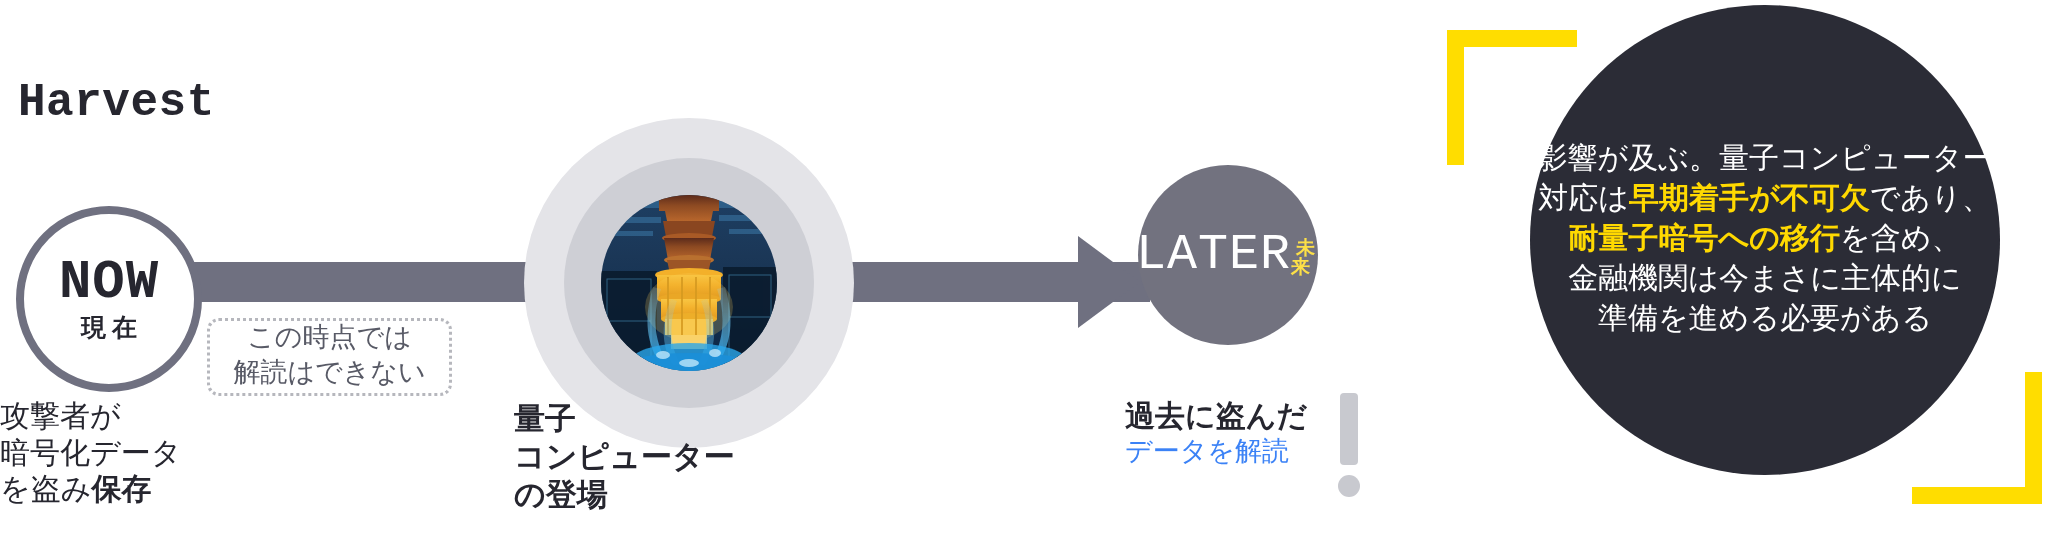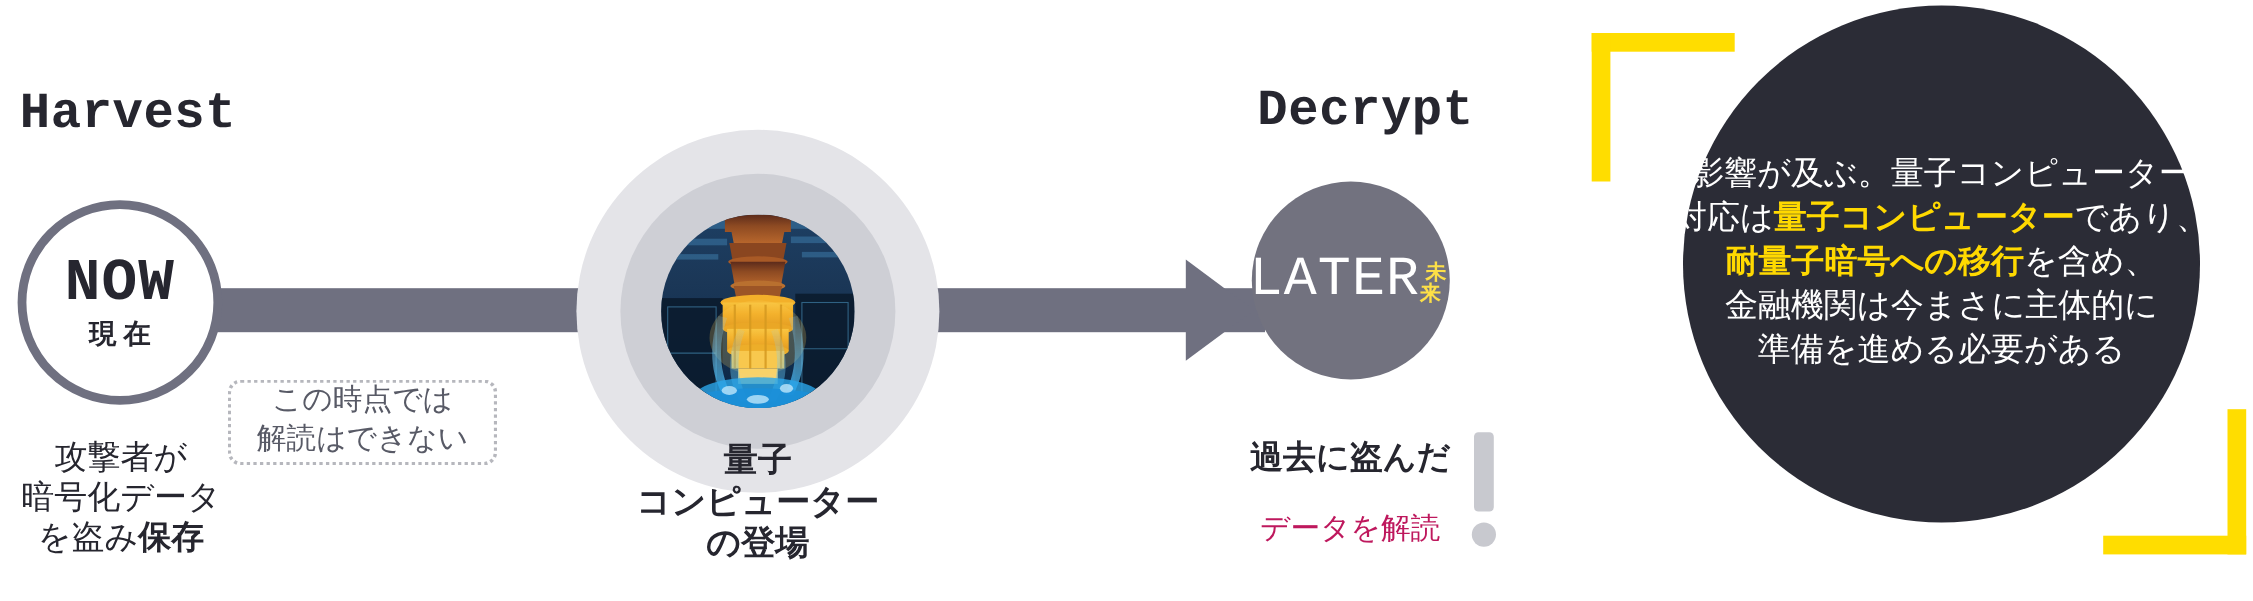--- a/index.html
+++ b/index.html
@@ -117,41 +117,39 @@
   
   .note-box {
     box-sizing: border-box;
     border: 3px dotted #b6b7bd;
     border-radius: 12px;
     display: flex;
     flex-direction: column;
     align-items: center;
     justify-content: center;
     background: #ffffff;
-    margin-top: 27px;
   }
   .note-line {
     font-size: 27px;
     color: #585a66;
     line-height: 1.28;
     white-space: nowrap;
   }
 
   
   .cap {
-    text-align: center;
     line-height: 1.22;
     white-space: nowrap;
   }
   .cap-line { display: block; }
   .cap-left { font-size: 30px; color: #26262f; font-weight: 400; }
   .cap-left b { font-weight: 700; }
   .cap-center { font-size: 31px; color: #26262f; font-weight: 700; }
   .cap-right-1 { font-size: 30px; color: #26262f; font-weight: 700; }
-  .cap-right-2 { font-size: 27px; color: #be185d; font-weight: 400; margin-top: 30px; }
+  .cap-right-2 { font-size: 27px; color: #3b82f6; font-weight: 400; }
 
   
   .excl-bar {
     background: #c8c9cf;
     border-radius: 4px;
   }
   .excl-dot {
     background: #c8c9cf;
     border-radius: 50%;
   }
@@ -272,21 +270,21 @@
       <g fill="#bfe6fb" opacity="0.8">
         <ellipse cx="62" cy="160" rx="7" ry="4"></ellipse>
         <ellipse cx="114" cy="158" rx="6" ry="4"></ellipse>
         <ellipse cx="88" cy="168" rx="10" ry="4"></ellipse>
       </g>
     </svg>
   </div>
 
   <div class="abs kicker" style="left:18px; top:80px;">Harvest</div>
 
-  <div class="abs now-circle" style="left:16px; top:182px; width:186px; height:186px;">
+  <div class="abs now-circle" style="left:16px; top:206px; width:186px; height:186px;">
     <span class="now-main">NOW</span>
     <span class="now-sub">現在</span>
   </div>
 
   <div class="abs cap cap-left" style="left:0px; top:400px; width:220px;">
     <span class="cap-line">攻撃者が</span>
     <span class="cap-line">暗号化データ</span>
     <span class="cap-line"><span>を盗み</span><b>保存</b></span>
   </div>
 
@@ -294,21 +292,20 @@
     <span class="note-line">この時点では</span>
     <span class="note-line">解読はできない</span>
   </div>
 
   <div class="abs cap cap-center" style="left:514px; top:402px; width:350px;">
     <span class="cap-line">量子</span>
     <span class="cap-line">コンピューター</span>
     <span class="cap-line">の登場</span>
   </div>
 
-  <div class="abs kicker" style="left:1143px; top:78px;">Decrypt</div>
 
   <div class="abs later-circle" style="left:1138px; top:165px; width:180px; height:180px;">
     <span class="later-main">LATER</span>
     <span class="later-sub">未来</span>
   </div>
 
   <div class="abs cap" style="left:1125px; top:400px; width:205px;">
     <span class="cap-line cap-right-1">過去に盗んだ</span>
     <span class="cap-line cap-right-2">データを解読</span>
   </div>
@@ -324,21 +321,21 @@
   </div>
 
   <div class="abs bracket" style="left:1912px; top:372px; width:130px; height:132px;">
     <span style="left:0; bottom:0; width:130px; height:17px;"></span>
     <span style="right:0; top:0; width:17px; height:132px;"></span>
   </div>
 
   <div class="abs dark-disc" style="left:1530px; top:5px; width:470px; height:470px;">
     <div class="disc-line">影響が及ぶ。量子コンピューター</div>
     <div class="disc-line">
-      <span>対応は</span><span class="hl">量子コンピューター</span><span>であり、</span>
+      <span>対応は</span><span class="hl">早期着手が不可欠</span><span>であり、</span>
     </div>
     <div class="disc-line">
       <span class="hl">耐量子暗号への移行</span><span>を含め、</span>
     </div>
     <div class="disc-line">金融機関は今まさに主体的に</div>
     <div class="disc-line">準備を進める必要がある</div>
   </div>
 
 </div>
 

